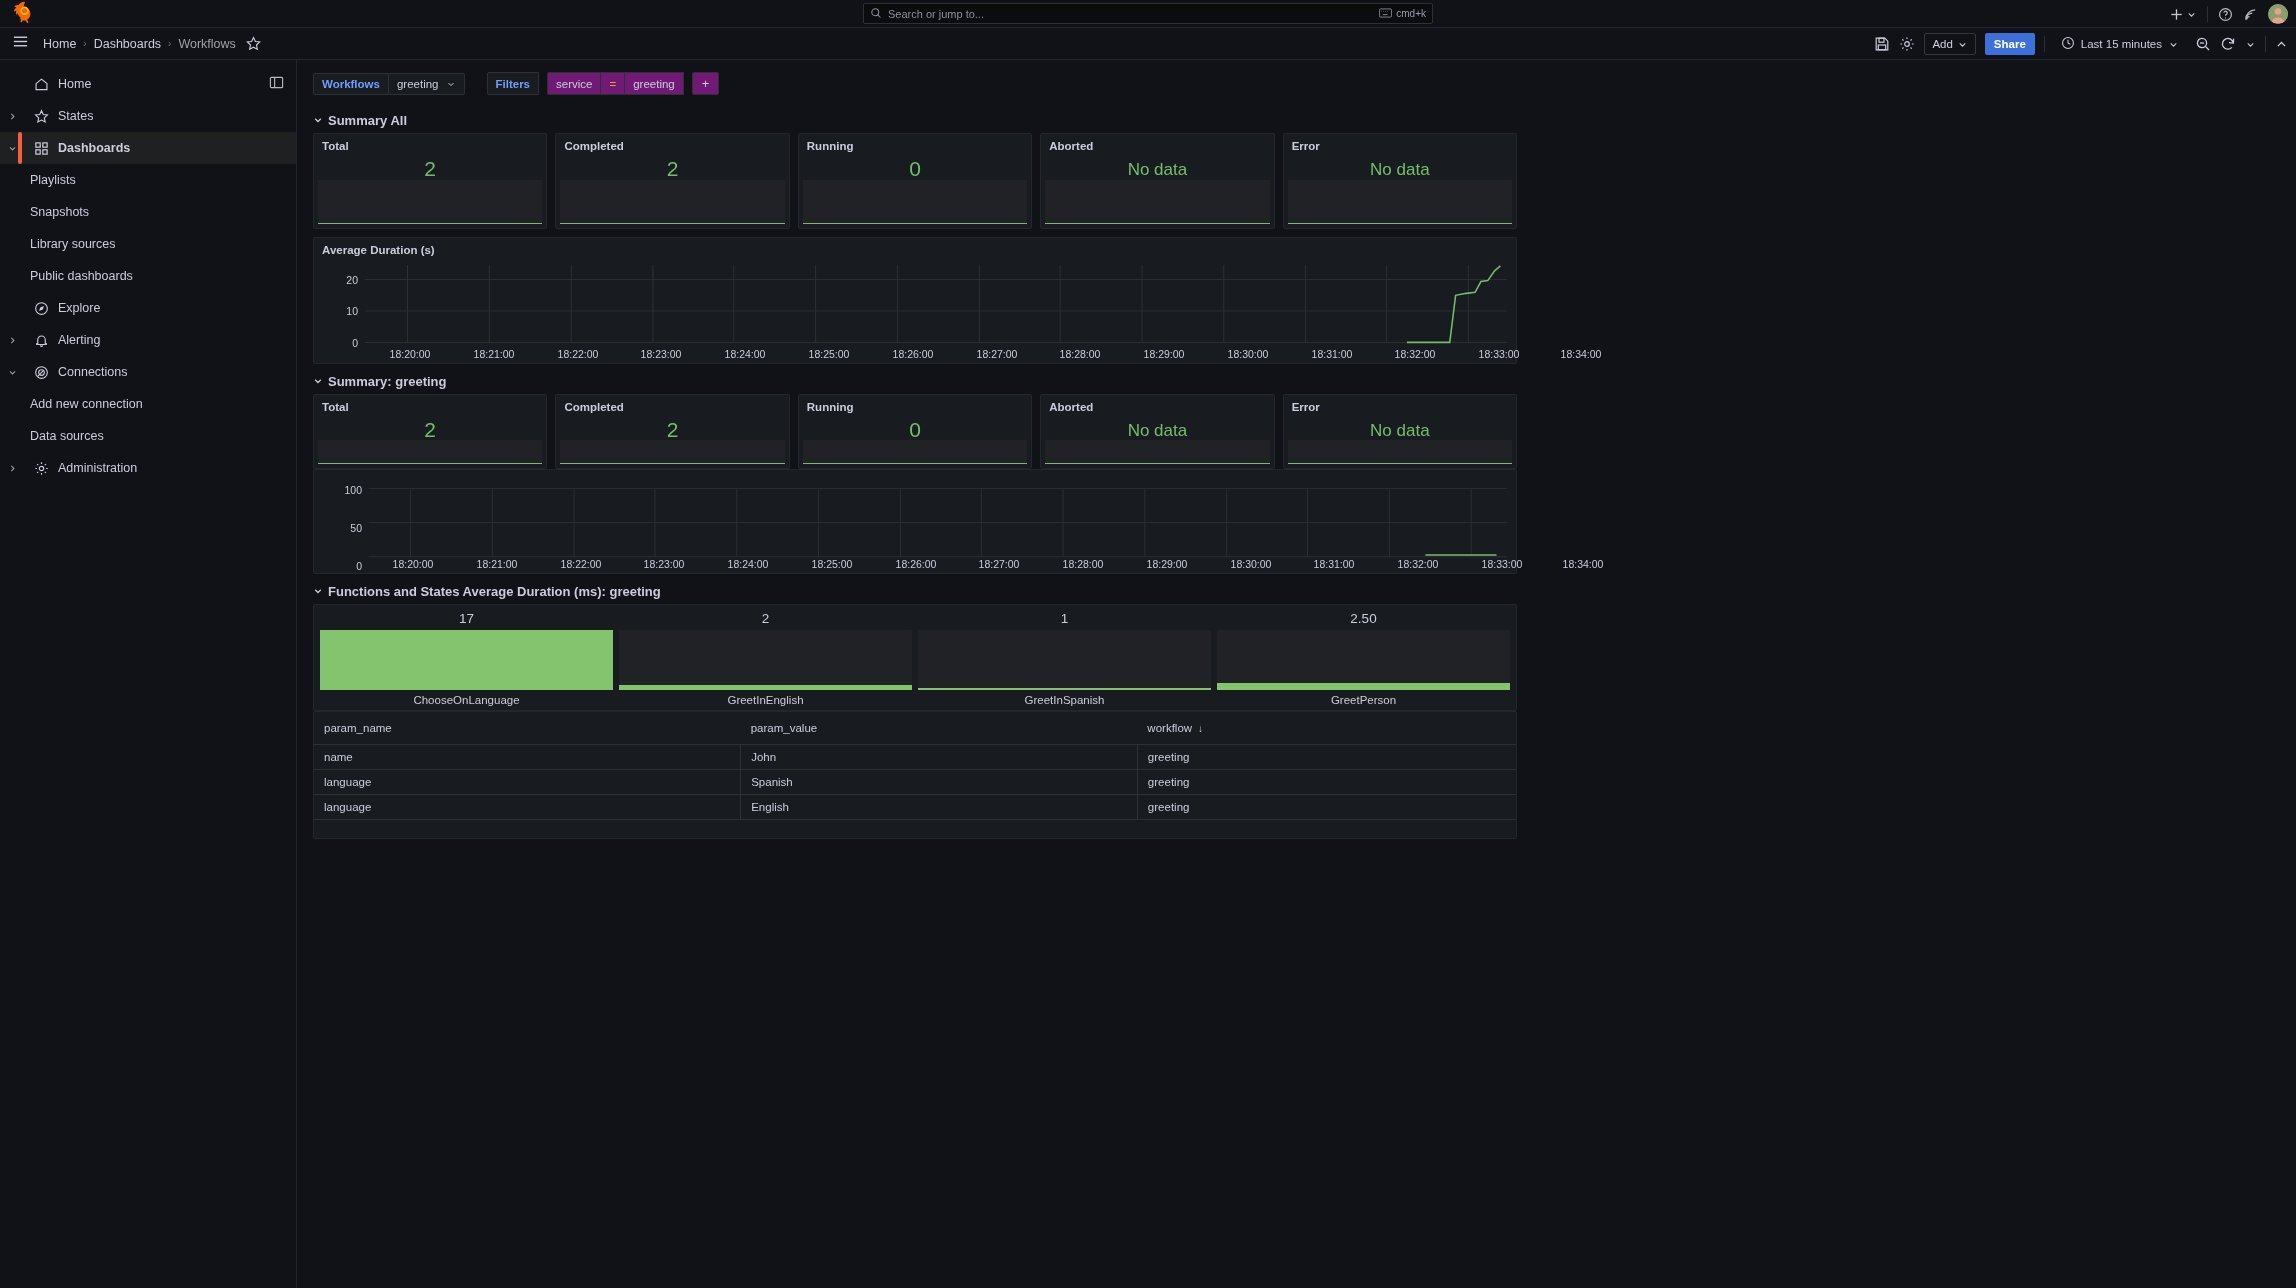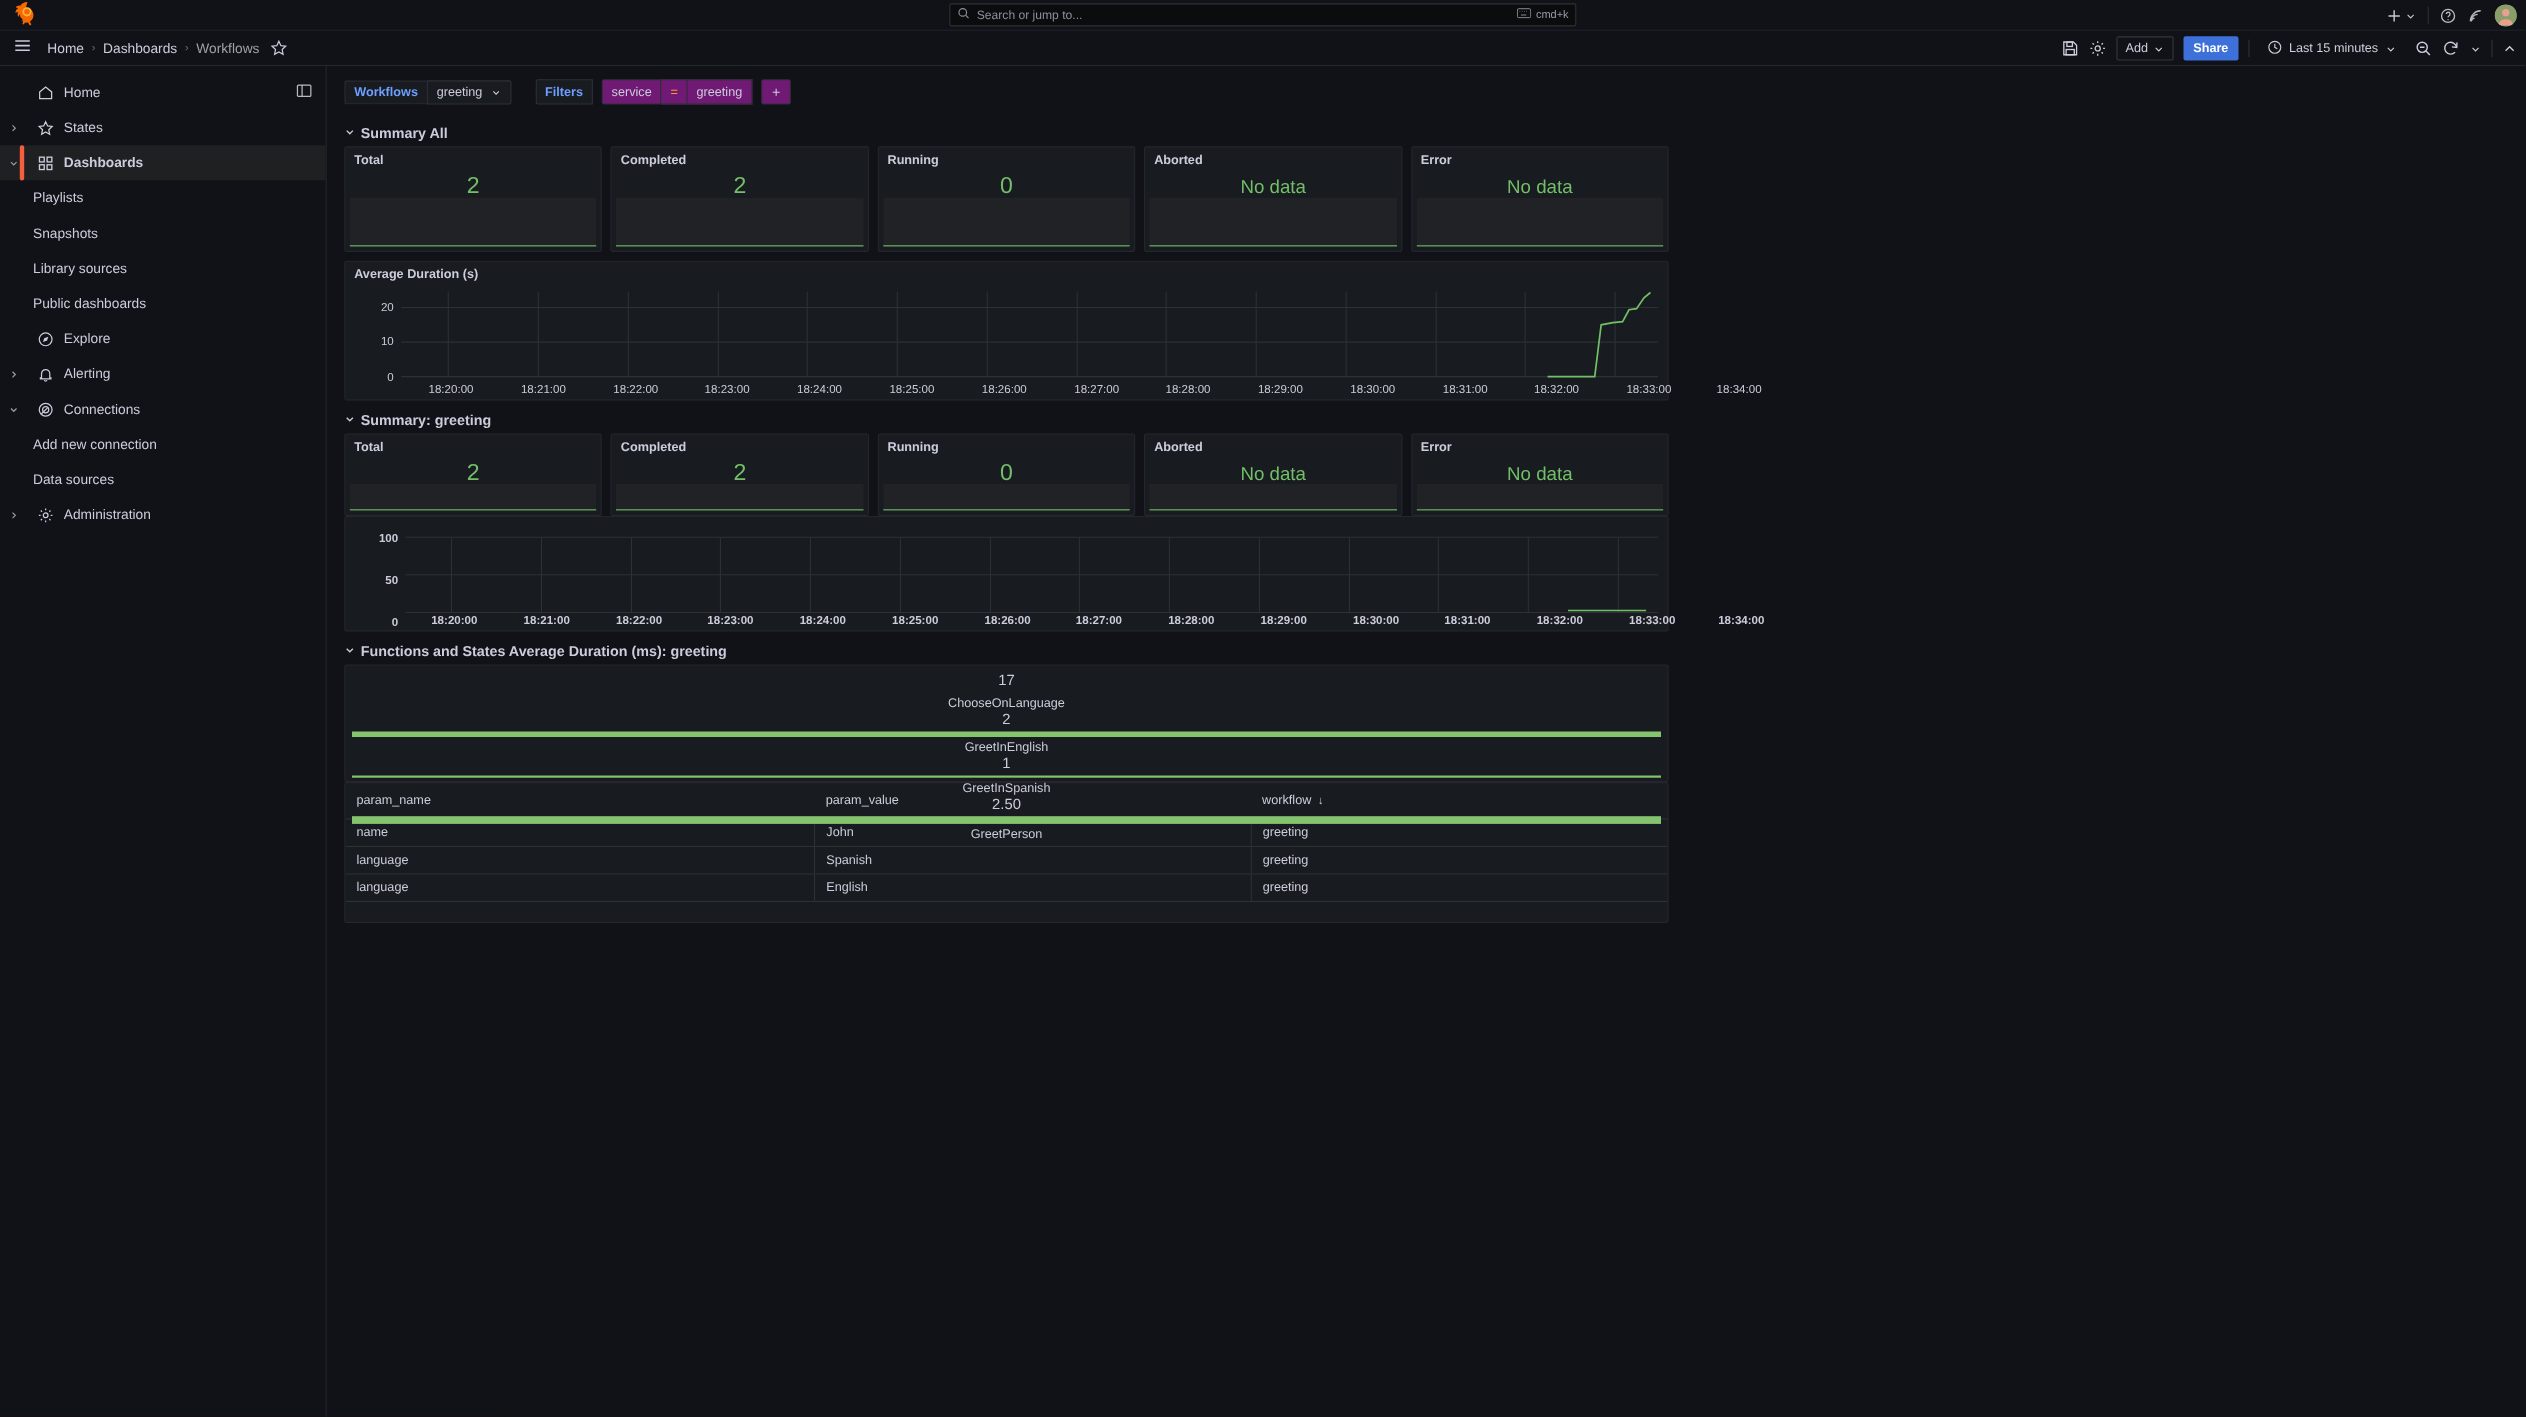--- a/index.html
+++ b/index.html
@@ -181,24 +181,24 @@
   .stat-value.nodata { font-size: 17px; padding-top: 7px; }
   .stat-spark {
     position: absolute; left: 4px; right: 4px; bottom: 4px; height: 44px;
     background: #202226;
     border-bottom: 1.5px solid #73bf69;
   }
 
   
   .ts-panel { height: 127px; position: relative; }
   .ts-plot { position: absolute; left: 0; right: 0; top: 22px; bottom: 0; }
-  .ts-panel-2 { height: 105px; position: relative; font-weight: bold; }
-
-  
-  .bg-panel { height: 107px; display: flex; padding: 6px 3px 4px 3px; flex-direction: column; }
+  .ts-panel-2 { height: 105px; position: relative; }
+
+  
+  .bg-panel { height: 107px; display: flex; padding: 6px 3px 4px 3px; }
   .bg-item { flex: 1; display: flex; flex-direction: column; padding: 0 3px; }
   .bg-num { text-align: center; font-size: 13.5px; color: #ccccdc; height: 19px; }
   .bg-track {
     flex: 1; background: #202226; position: relative; border-radius: 1px;
     display: flex; align-items: flex-end;
   }
   .bg-fill { width: 100%; background: #85c46f; }
   .bg-name { text-align: center; font-size: 11.5px; color: #ccccdc; padding-top: 4px; }
 
   

